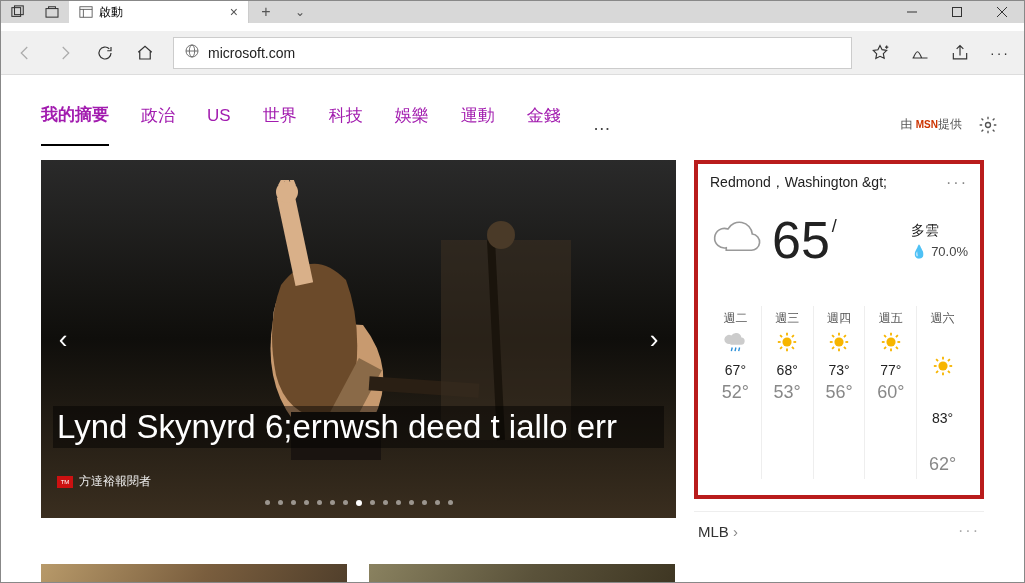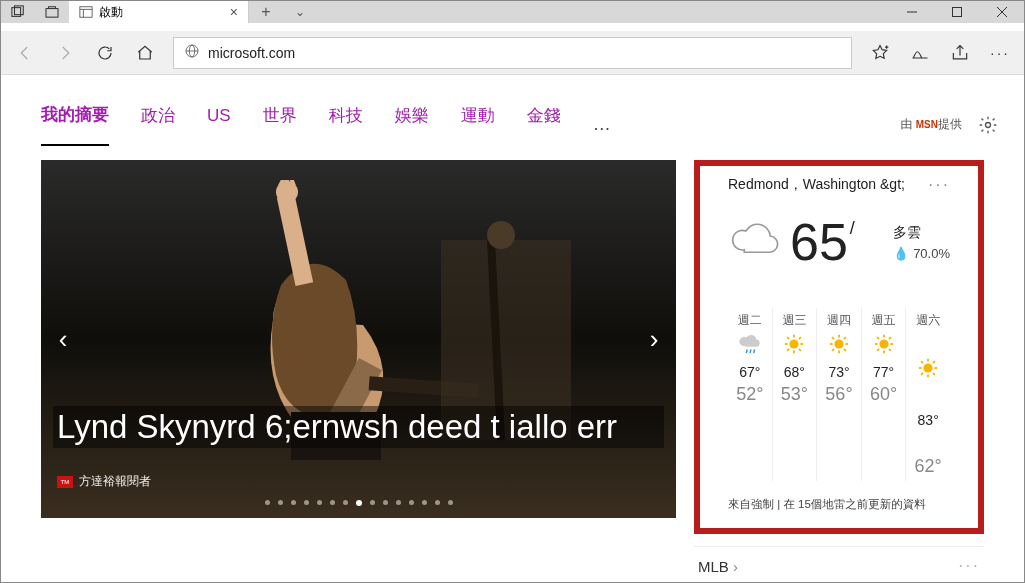--- a/index.html
+++ b/index.html
@@ -38,21 +38,21 @@
 .hero-headline { position: absolute; bottom: 70px; left: 12px; right: 12px; font-size: 33px; color: #fff; background: rgba(0,0,0,0.45); padding: 2px 4px; line-height: 1.15; }
 .hero-source { position: absolute; bottom: 28px; left: 16px; display: flex; align-items: center; gap: 6px; }
 .src-badge { width: 16px; height: 12px; background: #cc1111; color: #fff; font-size: 6px; display: flex; align-items: center; justify-content: center; }
 .src-text { color: #eee; font-size: 12px; }
 .hero-dots { position: absolute; bottom: 12px; left: 0; right: 0; display: flex; justify-content: center; gap: 8px; }
 .dot { width: 5px; height: 5px; border-radius: 50%; background: rgba(255,255,255,0.5); }
 .dot.active { background: #fff; width: 6px; height: 6px; }
 .thumb-row { display: flex; gap: 22px; margin-top: 14px; }
 .thumb { width: 306px; height: 60px; background: linear-gradient(135deg,#8a7a5a,#5a4a3a); }
 .side { width: 290px; }
-.weather-card { border: 6px solid #b91c1c; padding: 10px 28px 16px; }
+.weather-card { border: 4px solid #b91c1c; padding: 10px 12px 16px; }
 .loc-row { display: flex; align-items: center; justify-content: space-between; }
 .loc { font-size: 14px; color: #222; }
 .loc-more { color: #888; letter-spacing: 2px; }
 .w-main { display: flex; align-items: center; gap: 10px; margin-top: 18px; }
 .w-icon { color: #aaa; }
 .w-temp { font-size: 52px; font-weight: 300; color: #222; display: flex; align-items: flex-start; }
 .w-deg { font-size: 18px; margin-top: 6px; margin-left: 2px; }
 .w-cond { margin-left: auto; text-align: left; }
 .w-cond-text { font-size: 14px; color: #222; }
 .w-prec { font-size: 13px; color: #444; margin-top: 4px; display:flex; align-items:center; gap:4px;}
@@ -342,21 +342,20 @@
                       <line x1="4.5" y1="4.5" x2="6.6" y2="6.6"></line>
                       <line x1="17.4" y1="17.4" x2="19.5" y2="19.5"></line>
                       <line x1="4.5" y1="19.5" x2="6.6" y2="17.4"></line>
                       <line x1="17.4" y1="6.6" x2="19.5" y2="4.5"></line>
                     </g>
                   </svg></div>
                 <div class="fhi">83°</div>
                 <div class="flo">62°</div>
               </div>
             </div>
-          <div class="w-footer">來自強制 | 在 15個地雷之前更新的資料</div>
         </div>
         <div class="sports">
           <span class="sports-label">
             <span>MLB</span> <span style="color:#888">›</span>
           </span>
           <span style="color:#aaa;letter-spacing:2px">···</span>
         </div>
       </div>
     </div>
 

